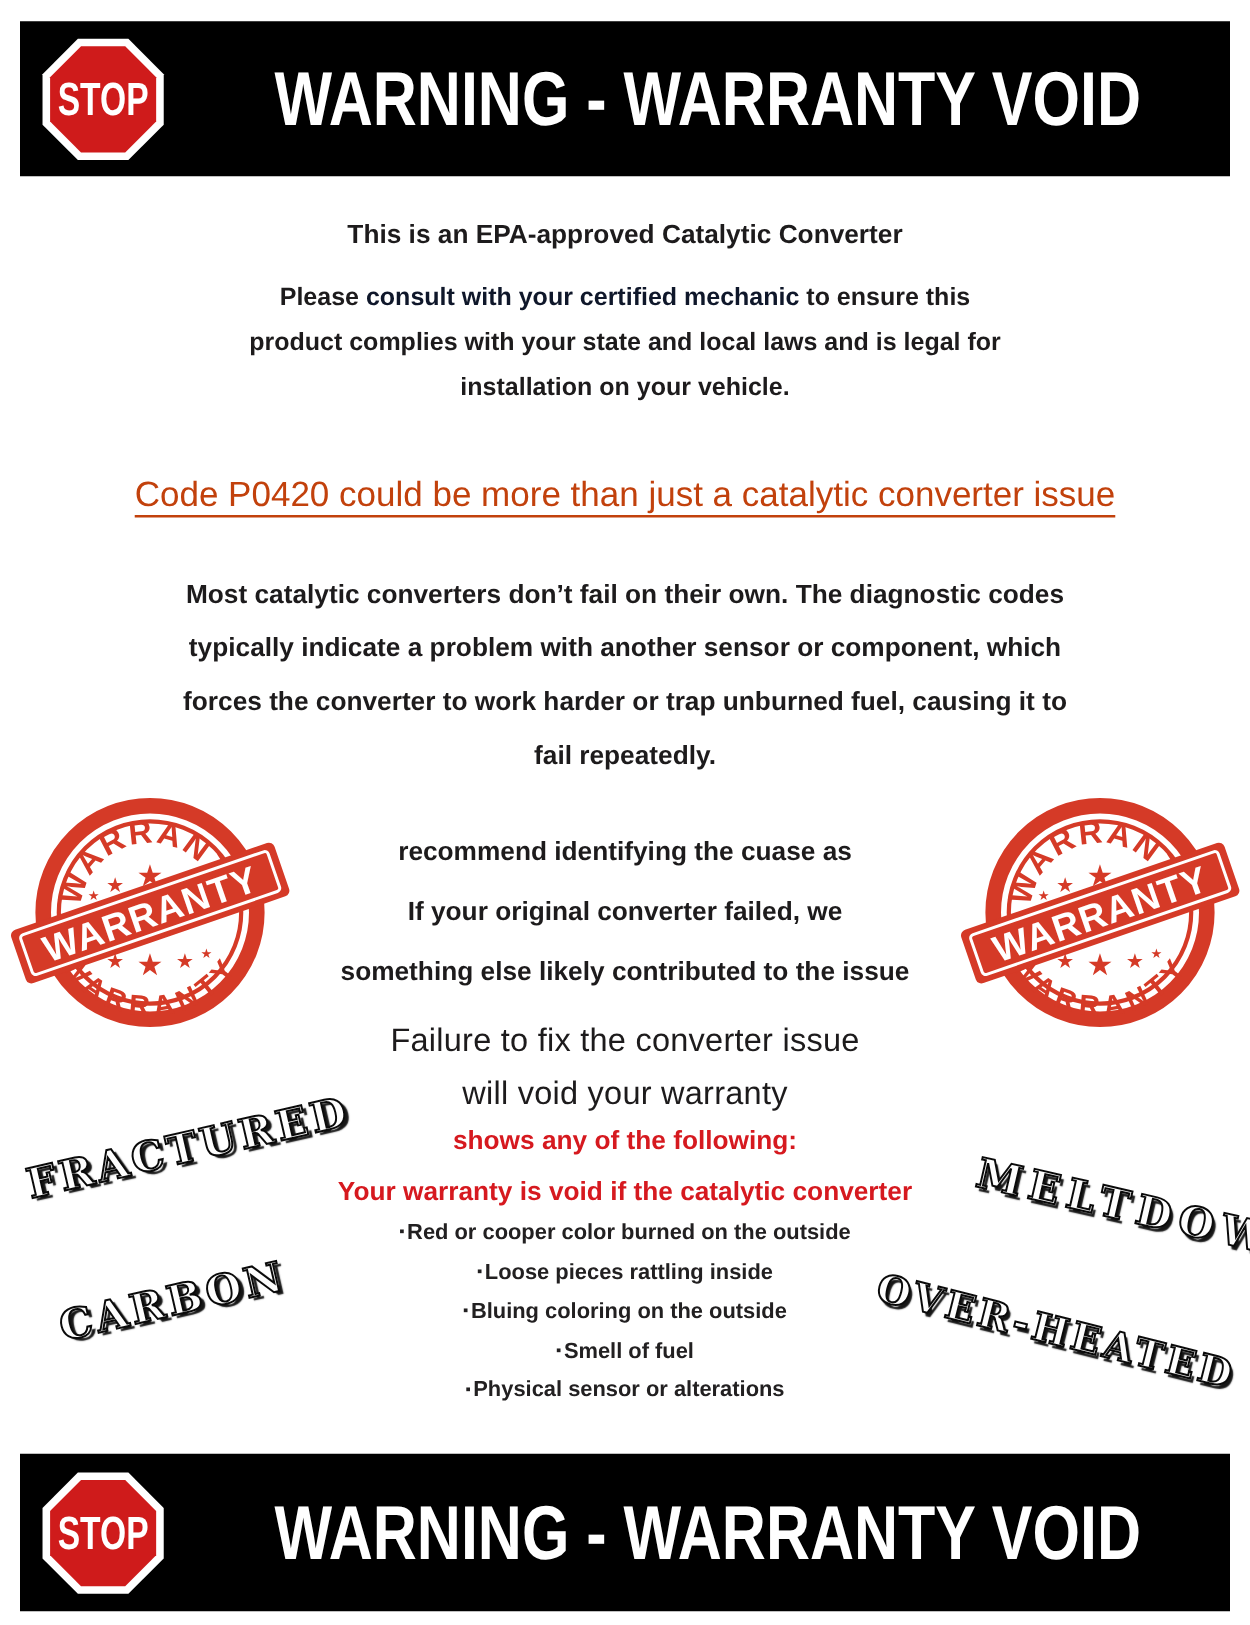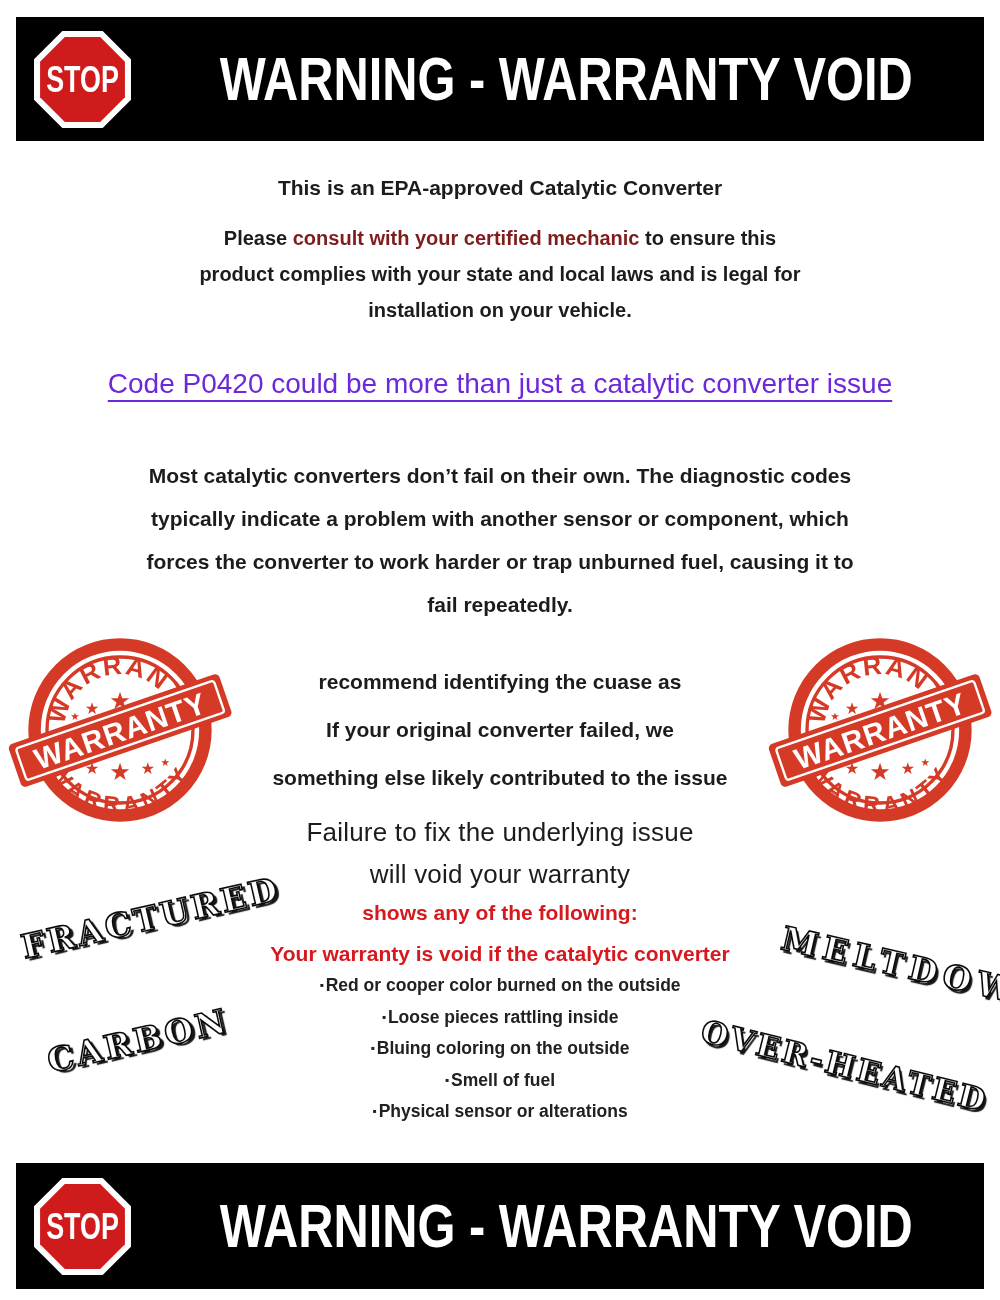--- a/index.html
+++ b/index.html
@@ -22,23 +22,23 @@
   .banner-title{
     flex:1;text-align:center;color:#fff;font-weight:bold;font-size:61px;
     transform:scaleX(0.80);white-space:nowrap;letter-spacing:0px;
   }
   .stop-svg{width:101px;height:101px;flex:0 0 auto;overflow:visible;}
 
   
   .cblock{position:absolute;left:0;width:1000px;text-align:center;margin-top:16px;}
   .intro-title{top:160px;font-size:21px;font-weight:bold;}
   .consult{top:204px;font-size:20px;font-weight:bold;line-height:36px;}
-  .red{color:#7f1d1d;}
+  .red{color:#0f172a;}
   .p0420{
-    top:352px;font-size:28px;font-weight:normal;color:#6d28d9;
+    top:364px;font-size:28px;font-weight:normal;color:#c2410c;
     text-decoration:underline;text-underline-offset:7px;text-decoration-thickness:2px;
   }
   .diag{top:438px;font-size:21px;font-weight:bold;line-height:43px;}
   .recommend{top:642px;font-size:21px;font-weight:bold;line-height:48px;}
   .failure{top:795px;font-size:26px;font-weight:normal;line-height:42px;letter-spacing:0.2px;}
   .voidhead{top:876px;font-size:21px;font-weight:bold;color:#d6191f;line-height:41px;}
 
   .bullets{
     position:absolute;top:971px;left:0;width:1000px;
     list-style:none;margin:0;padding:0;text-align:center;
@@ -166,21 +166,21 @@
     </g>
   </svg>
 
   <div class="cblock recommend">
     <div>recommend identifying the cuase as</div>
     <div>If your original converter failed, we</div>
     <div>something else likely contributed to the issue</div>
   </div>
 
   <div class="cblock failure">
-    <div>Failure to fix the underlying issue</div>
+    <div>Failure to fix the converter issue</div>
     <div>will void your warranty</div>
   </div>
 
   <div class="cblock voidhead">
     <div>shows any of the following:</div>
     <div>Your warranty is void if the catalytic converter</div>
   </div>
 
   <ul class="bullets">
     <li><span class="bullet-glyph">▪</span><span>Red or cooper color burned on the outside</span></li>

